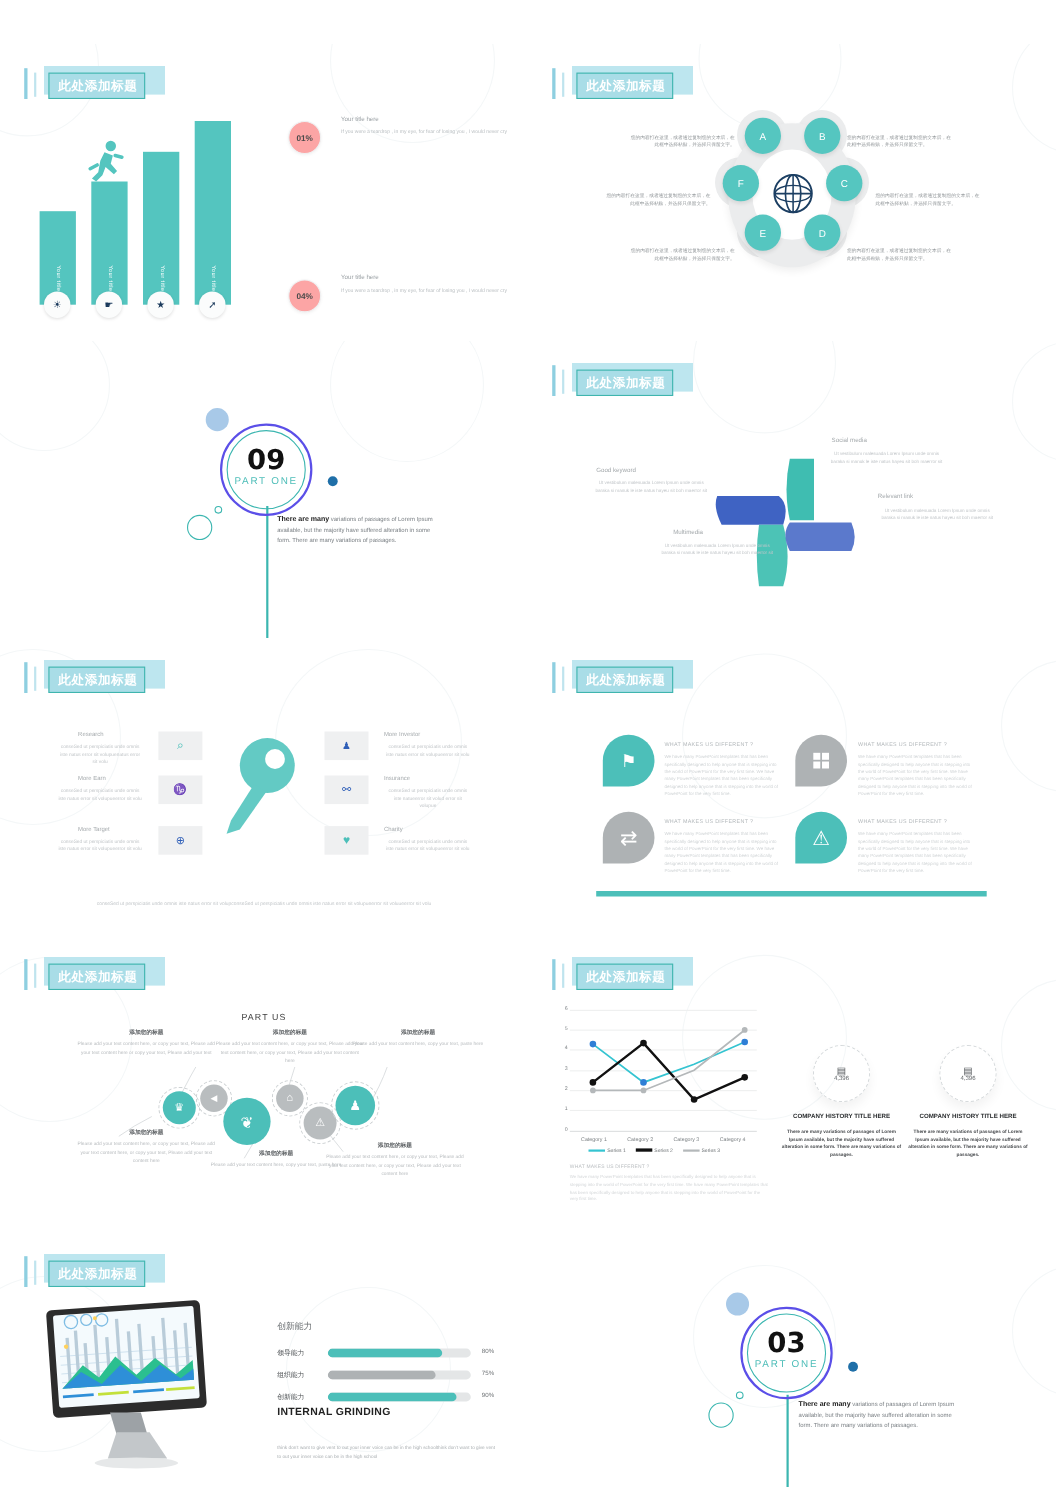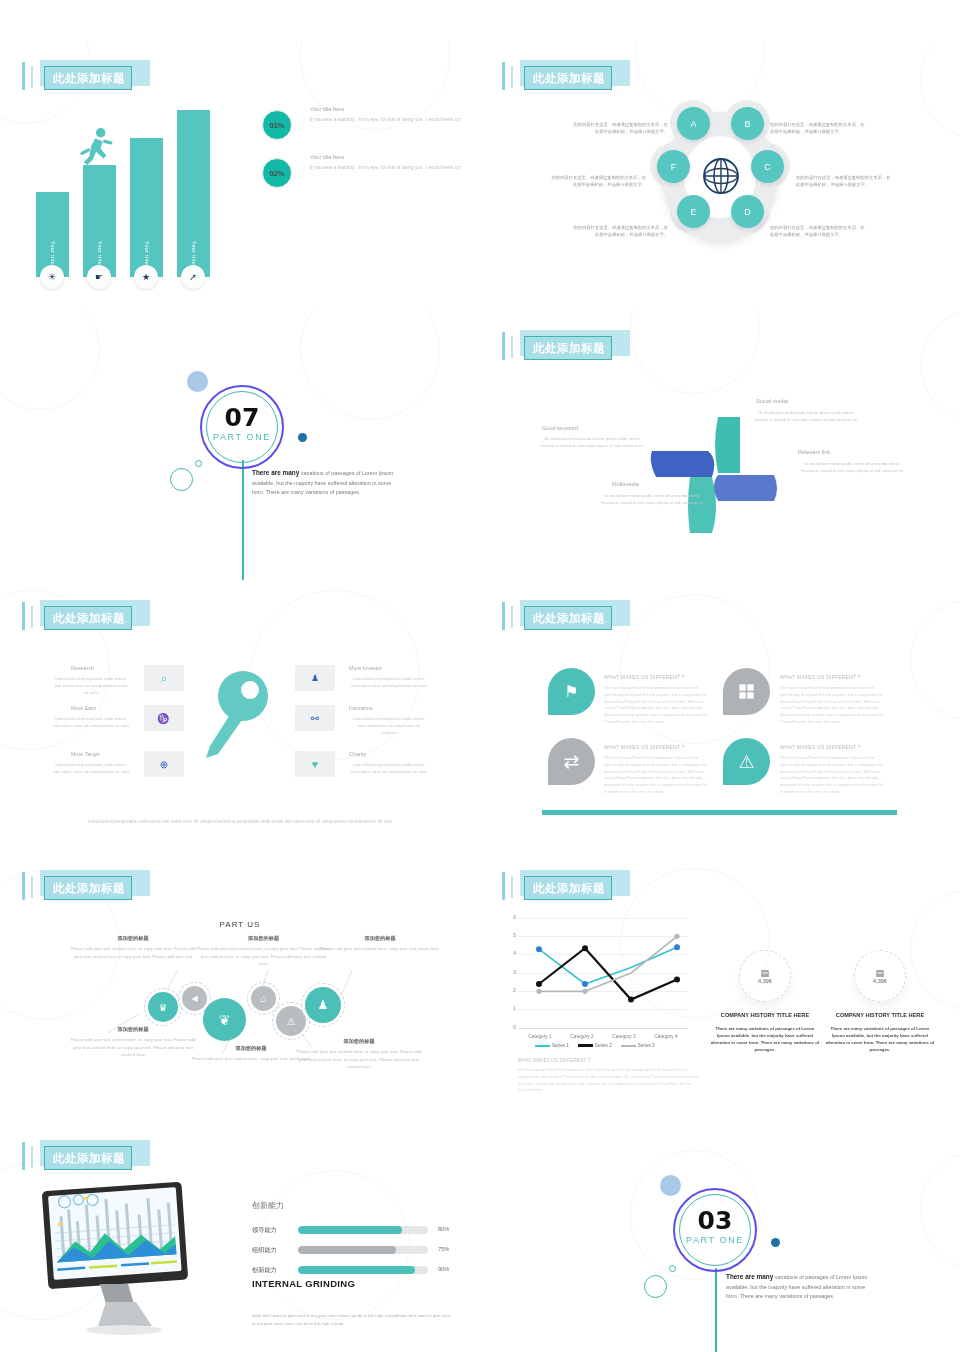--- a/index.html
+++ b/index.html
@@ -28,21 +28,21 @@
   .bar { position:absolute; bottom:0; width:33px; background:#54c5bf; }
   .bar span { position:absolute; left:50%; bottom:14px; transform:translateX(-50%) rotate(90deg);
     transform-origin:center; white-space:nowrap; color:#fff; font-size:5.2px; letter-spacing:.4px; }
   .barIcon { position:absolute; bottom:-12px; width:24px; height:24px; border-radius:50%;
     background:#fbfcfc; box-shadow:0 1px 3px rgba(0,0,0,.13);
     display:flex; align-items:center; justify-content:center; color:#1b3a5c; font-size:9px; }
   .runner { position:absolute; left:40px; bottom:110px; width:38px; height:40px; }
 
   .pctRow { position:absolute; left:262px; width:200px; height:44px; }
   .pctCircle { position:absolute; left:0; top:4px; width:30px; height:30px; border-radius:50%;
-    background:#14b8a6; border:1px solid #f0f1f2; box-shadow:0 1px 3px rgba(0,0,0,.06);
+    background:#fca5a5; border:1px solid #f0f1f2; box-shadow:0 1px 3px rgba(0,0,0,.06);
     display:flex; align-items:center; justify-content:center;
     font-size:7.5px; font-weight:bold; color:#4a4a4a; }
   .pctTitle { position:absolute; left:48px; top:0; font-size:5.6px; color:#9aa0a4; }
   .pctBody  { position:absolute; left:48px; top:10px; width:152px; font-size:4.6px;
     color:#b9bec1; line-height:1.55; }
 
   
   .gear { position:absolute; left:170px; top:60px; width:140px; height:155px; }
   .gearBlob { position:absolute; left:12px; top:12px; width:116px; height:131px;
     background:#ebeced; border-radius:50%;
@@ -182,22 +182,22 @@
       <div class="barIcon" style="left:145px">
           <span>➚</span>
         </div>
     </div>
 
     <div class="pctRow" style="top:66px">
       <div class="pctCircle">01%</div>
       <div class="pctTitle">Your title here</div>
       <div class="pctBody">If you were a teardrop , in my eye, for fear of losing you , I would never cry</div>
     </div>
-    <div class="pctRow" style="top:114px">
-      <div class="pctCircle">02%</div>
+    <div class="pctRow" style="top:210px">
+      <div class="pctCircle">04%</div>
       <div class="pctTitle">Your title here</div>
       <div class="pctBody">If you were a teardrop , in my eye, for fear of losing you , I would never cry</div>
     </div>
   </div>
 
   <div class="slide" style="left:480px;top:0">
     <div class="wm" style="left:155px;top:-52px;width:130px;height:130px"></div>
     <div class="wm" style="left:440px;top:-20px;width:120px;height:120px"></div>
     <div class="badge">
       <div class="bar1"></div>
@@ -257,21 +257,21 @@
     <div class="wm" style="left:-20px;top:-20px;width:120px;height:120px"></div>
     <div class="wm" style="left:300px;top:-30px;width:140px;height:140px"></div>
     <div class="stem" style="left:242px;top:150px;height:120px"></div>
     <div class="dotBig" style="left:187px;top:61px;width:21px;height:21px"></div>
     <div class="dotSm" style="left:298px;top:123px;width:9px;height:9px"></div>
     <div class="cirOut" style="left:170px;top:158px;width:23px;height:23px"></div>
     <div class="cirOut" style="left:195px;top:150px;width:7px;height:7px"></div>
 
     <div class="ring1" style="left:200px;top:75px;width:84px;height:84px"></div>
     <div class="ring2" style="left:206px;top:81px;width:72px;height:72px"></div>
-    <div class="secNum" style="left:200px;top:93px;width:84px">07</div>
+    <div class="secNum" style="left:200px;top:93px;width:84px">09</div>
     <div class="secSub" style="left:200px;top:122px;width:84px">PART ONE</div>
 
     <div class="secLead" style="left:252px;top:158px">
       <b>There are many</b><span> variations of passages of Lorem Ipsum available, but the majority have suffered alteration in some form. There are many variations of passages.</span>
     </div>
   </div>
 
   <div class="slide" style="left:480px;top:270px">
     <div class="wm" style="left:150px;top:-46px;width:130px;height:130px"></div>
     <div class="wm" style="left:440px;top:0px;width:110px;height:110px"></div>

